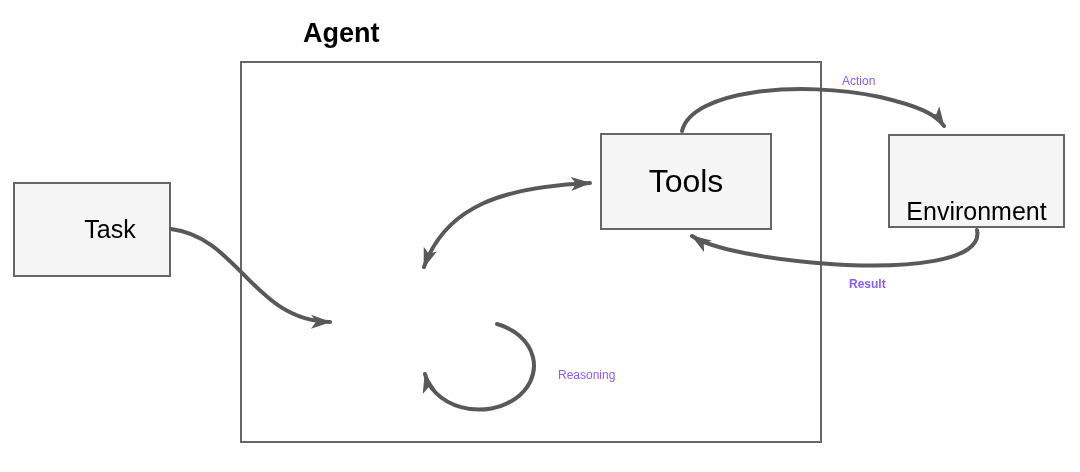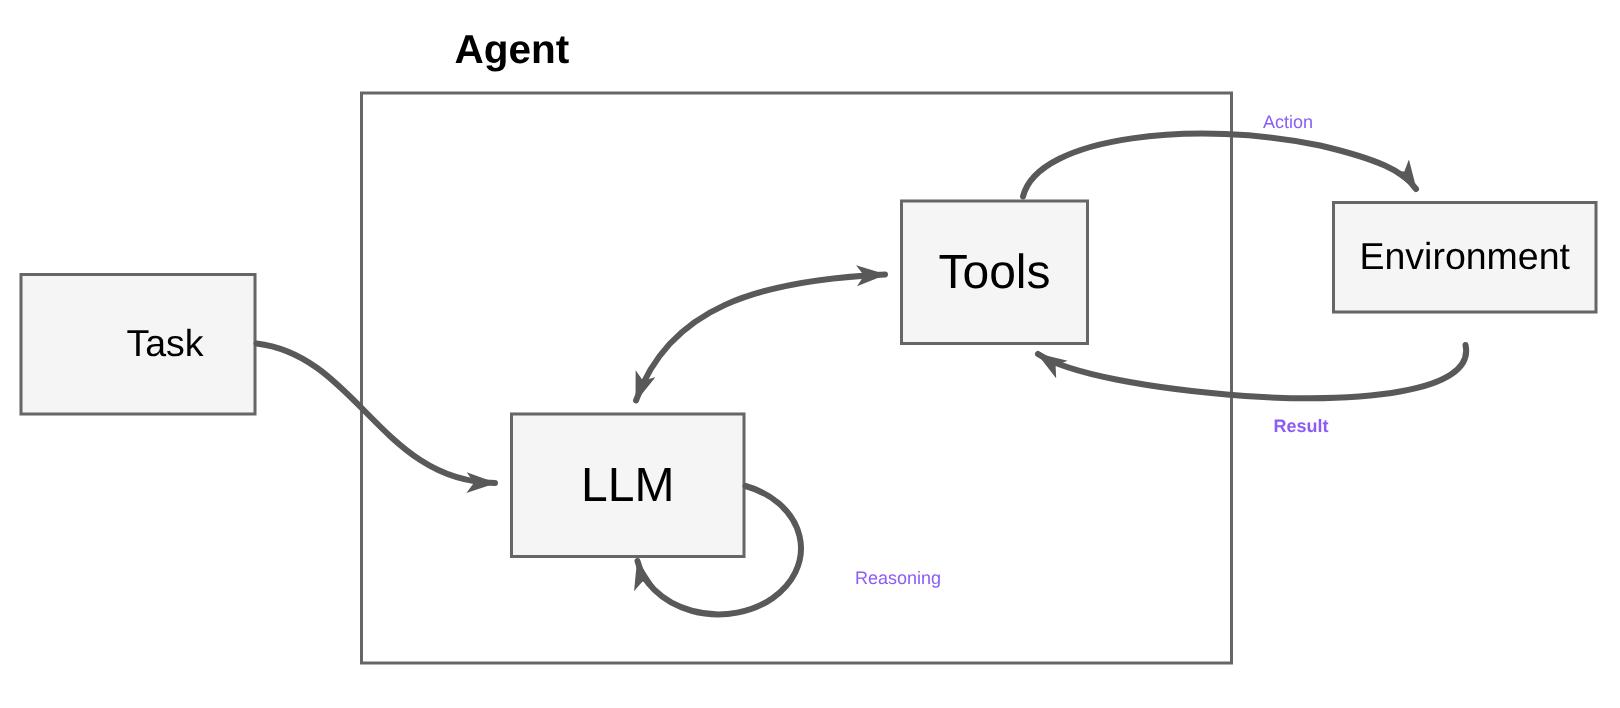--- a/index.html
+++ b/index.html
@@ -40,55 +40,52 @@
     background: #f5f5f5;
     border: 2px solid #666666;
     display: flex;
     align-items: center;
     justify-content: center;
     color: #000000;
     text-align: center;
   }
   .node-task        { left: 13px;  top: 182px; width: 158px; height: 95px; font-size: 25px; padding-left: 36px; }
   .node-llm         { left: 340px; top: 275px; width: 157px; height: 97px; font-size: 32px; }
-  .node-tools       { left: 600px; top: 133px; width: 126px; height: 97px; font-size: 32px; }
-  .node-environment { left: 888px; top: 134px; width: 177px; height: 75px; font-size: 25px; }
+  .node-tools       { left: 600px; top: 133px; width: 172px; height: 97px; font-size: 32px; }
+  .node-environment { left: 888px; top: 134px; width: 177px; height: 94px; font-size: 25px; align-items: flex-end; }
   .edges {
     position: absolute;
     left: 0;
     top: 0;
     width: 1080px;
     height: 472px;
     pointer-events: none;
   }
   .edge-label {
     position: absolute;
     font-size: 12px;
     color: #8b5cf6;
     white-space: nowrap;
     background: rgba(255,255,255,0.85);
     padding: 0 2px;
   }
   .label-action    { left: 840px; top: 74px; }
   .label-result    { left: 847px; top: 277px; font-weight: bold; }
-  .label-reasoning { left: 556px; top: 378px; margin-left: 12px; }
+  .label-reasoning { left: 556px; top: 368px; }
 </style>
 </head>
 <body>
 
 <div class="canvas">
 
   <div class="agent-box"></div>
   <div class="agent-title">Agent</div>
 
   <div class="node node-task">
     <span>Task</span>
-  </div>
-  <div class="node node-llm">
-    <span>LLM</span>
   </div>
   <div class="node node-tools">
     <span>Tools</span>
   </div>
   <div class="node node-environment">
     <span>Environment</span>
   </div>
 
   <div class="edge-label label-action">Action</div>
   <div class="edge-label label-result">Result</div>

